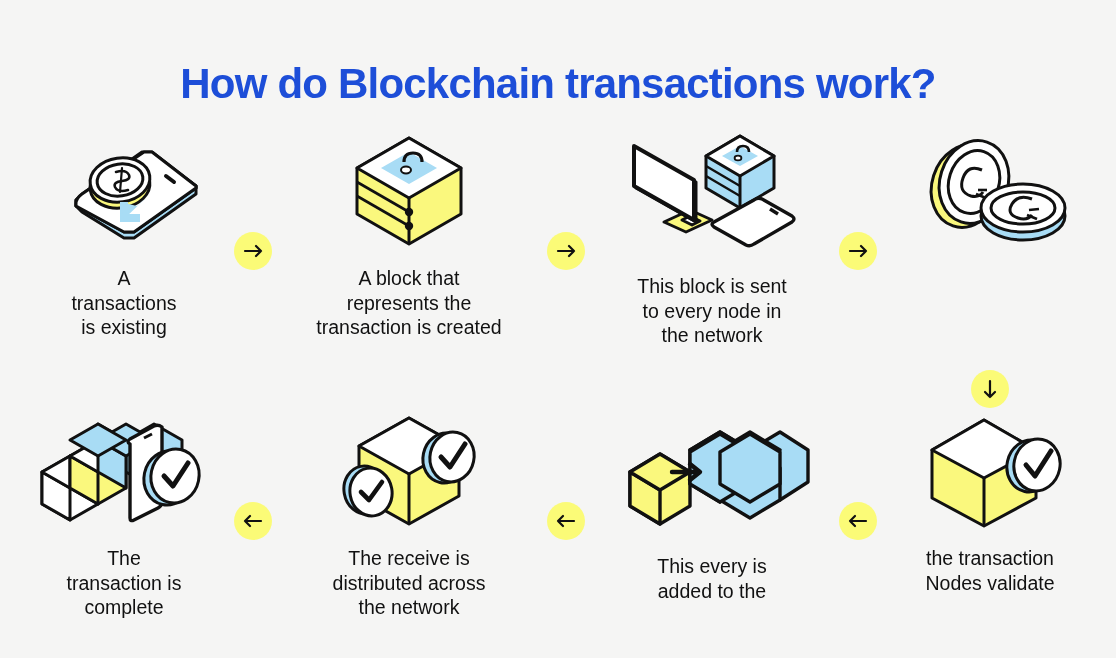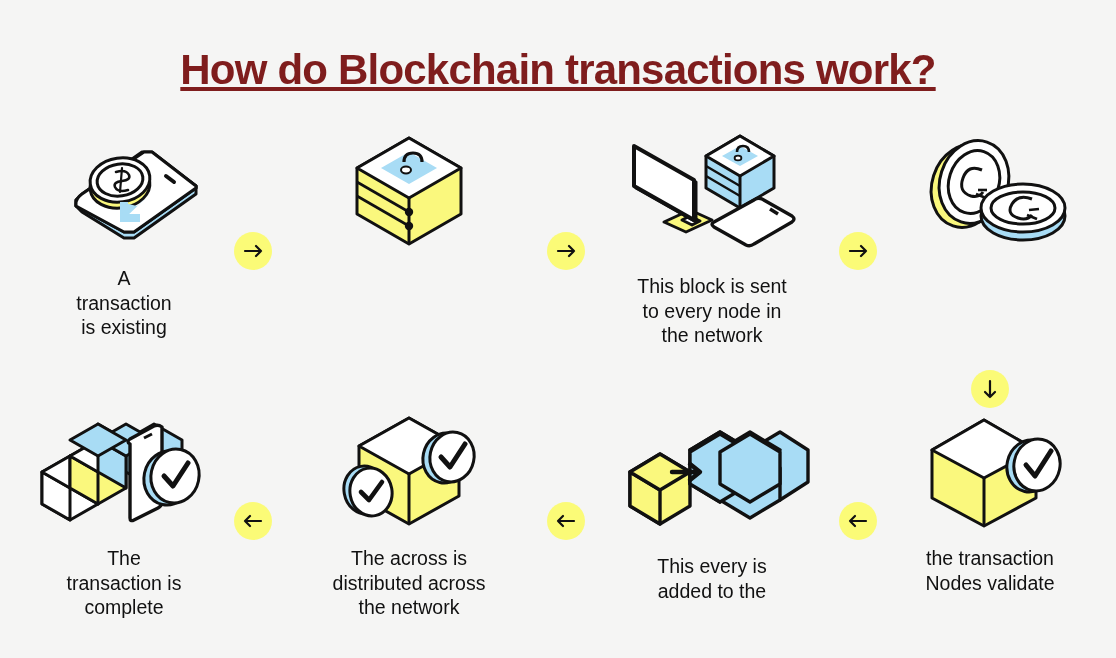--- a/index.html
+++ b/index.html
@@ -10,28 +10,27 @@
     font-family: "Liberation Sans", sans-serif;
     overflow: hidden;
   }
   .infographic {
     position: relative;
     width: 1116px; height: 658px;
     background: #f5f5f4;
   }
   .title {
     position: absolute;
-    top: 46px; left: 0; width: 1116px;
+    top: 60px; left: 0; width: 1116px;
     text-align: center;
     font-size: 42px;
     font-weight: bold;
     letter-spacing: -0.8px;
-    color: #7f1d1d;
+    color: #1d4ed8;
     font-family: "Liberation Sans", sans-serif;
-    text-decoration: underline;
   }
 
   
   .row { position: absolute; left: 0; width: 1116px; height: 240px; }
   .row-top { top: 130px; }
   .row-bottom { top: 410px; }
 
   .step {
     position: absolute;
     width: 248px;
@@ -100,21 +99,21 @@
           </g>
           <g fill="#a8dcf5">
             <path d="M124 66 L104 84 L104 72 L96 72 L96 92 L116 92 L116 84 L104 84"></path>
             <path d="M96 72 L96 92 L116 92 L116 85 L103 85 L103 72 Z"></path>
             <path d="M126 64 L100 89 L96 72 L113 76 Z"></path>
           </g>
         </svg>
       </div>
       <div class="caption">
           <div>A</div>
-          <div>transaction</div>
+          <div>transactions</div>
           <div>is existing</div>
         </div>
     </div>
 
     <div class="step col1">
       <div class="art">
         <svg width="200" height="120" viewBox="0 0 200 120">
           <g stroke="#111" stroke-width="3" stroke-linejoin="round" fill="none">
             <path d="M100 8 L152 38 L152 84 L100 114 L48 84 L48 38 Z" fill="#faf87d"></path>
             <path d="M100 8 L152 38 L100 68 L48 38 Z" fill="#ffffff"></path>
@@ -124,20 +123,25 @@
           </g>
           <g>
             <path d="M100 22 L128 38 L100 54 L72 38 Z" fill="#a8dcf5"></path>
             <path d="M95 32 q0 -9 9 -9 q9 0 9 9" stroke="#111" stroke-width="3.2" fill="none"></path>
             <ellipse cx="97" cy="40" rx="5" ry="3.4" fill="#ffffff" stroke="#111" stroke-width="2"></ellipse>
           </g>
           <circle cx="100" cy="82" r="4.2" fill="#111"></circle>
           <circle cx="100" cy="96" r="4.2" fill="#111"></circle>
         </svg>
       </div>
+      <div class="caption">
+          <div>A block that</div>
+          <div>represents the</div>
+          <div>transaction is created</div>
+        </div>
     </div>
 
     <div class="step col2">
       <div class="art">
         <svg width="200" height="120" viewBox="0 0 200 120">
           <g stroke="#111" stroke-width="3" stroke-linejoin="round" fill="none">
             <path d="M52 92 L74 102 L100 90 L78 80 Z" fill="#faf87d"></path>
             <path d="M70 90 L80 95 L88 91 L78 86 Z" fill="#ffffff"></path>
             <path d="M24 18 L84 52 L84 92 L24 58 Z" fill="#ffffff"></path>
             <path d="M22 16 L82 50 L82 90 L22 56 Z" fill="#ffffff" stroke-width="4"></path>
@@ -240,21 +244,21 @@
             <path d="M52 82 L60 90 L73 72" stroke="#111" stroke-width="4.6" fill="none" stroke-linecap="round" stroke-linejoin="round"></path>
           </g>
           <g>
             <ellipse cx="136" cy="48" rx="22" ry="25" fill="#a8dcf5" stroke="#111" stroke-width="3" transform="rotate(12 136 48)"></ellipse>
             <ellipse cx="143" cy="47" rx="22" ry="25" fill="#ffffff" stroke="#111" stroke-width="3" transform="rotate(12 143 47)"></ellipse>
             <path d="M132 47 L141 57 L156 34" stroke="#111" stroke-width="5" fill="none" stroke-linecap="round" stroke-linejoin="round"></path>
           </g>
         </svg>
       </div>
       <div class="caption">
-          <div>The across is</div>
+          <div>The receive is</div>
           <div>distributed across</div>
           <div>the network</div>
         </div>
     </div>
 
     <div class="step col2">
       <div class="art">
         <svg width="200" height="120" viewBox="0 0 200 120">
           <g stroke="#111" stroke-width="3.4" stroke-linejoin="round" fill="none">
             <path d="M18 62 L48 44 L78 62 L78 96 L48 114 L18 96 Z" fill="#faf87d"></path>

